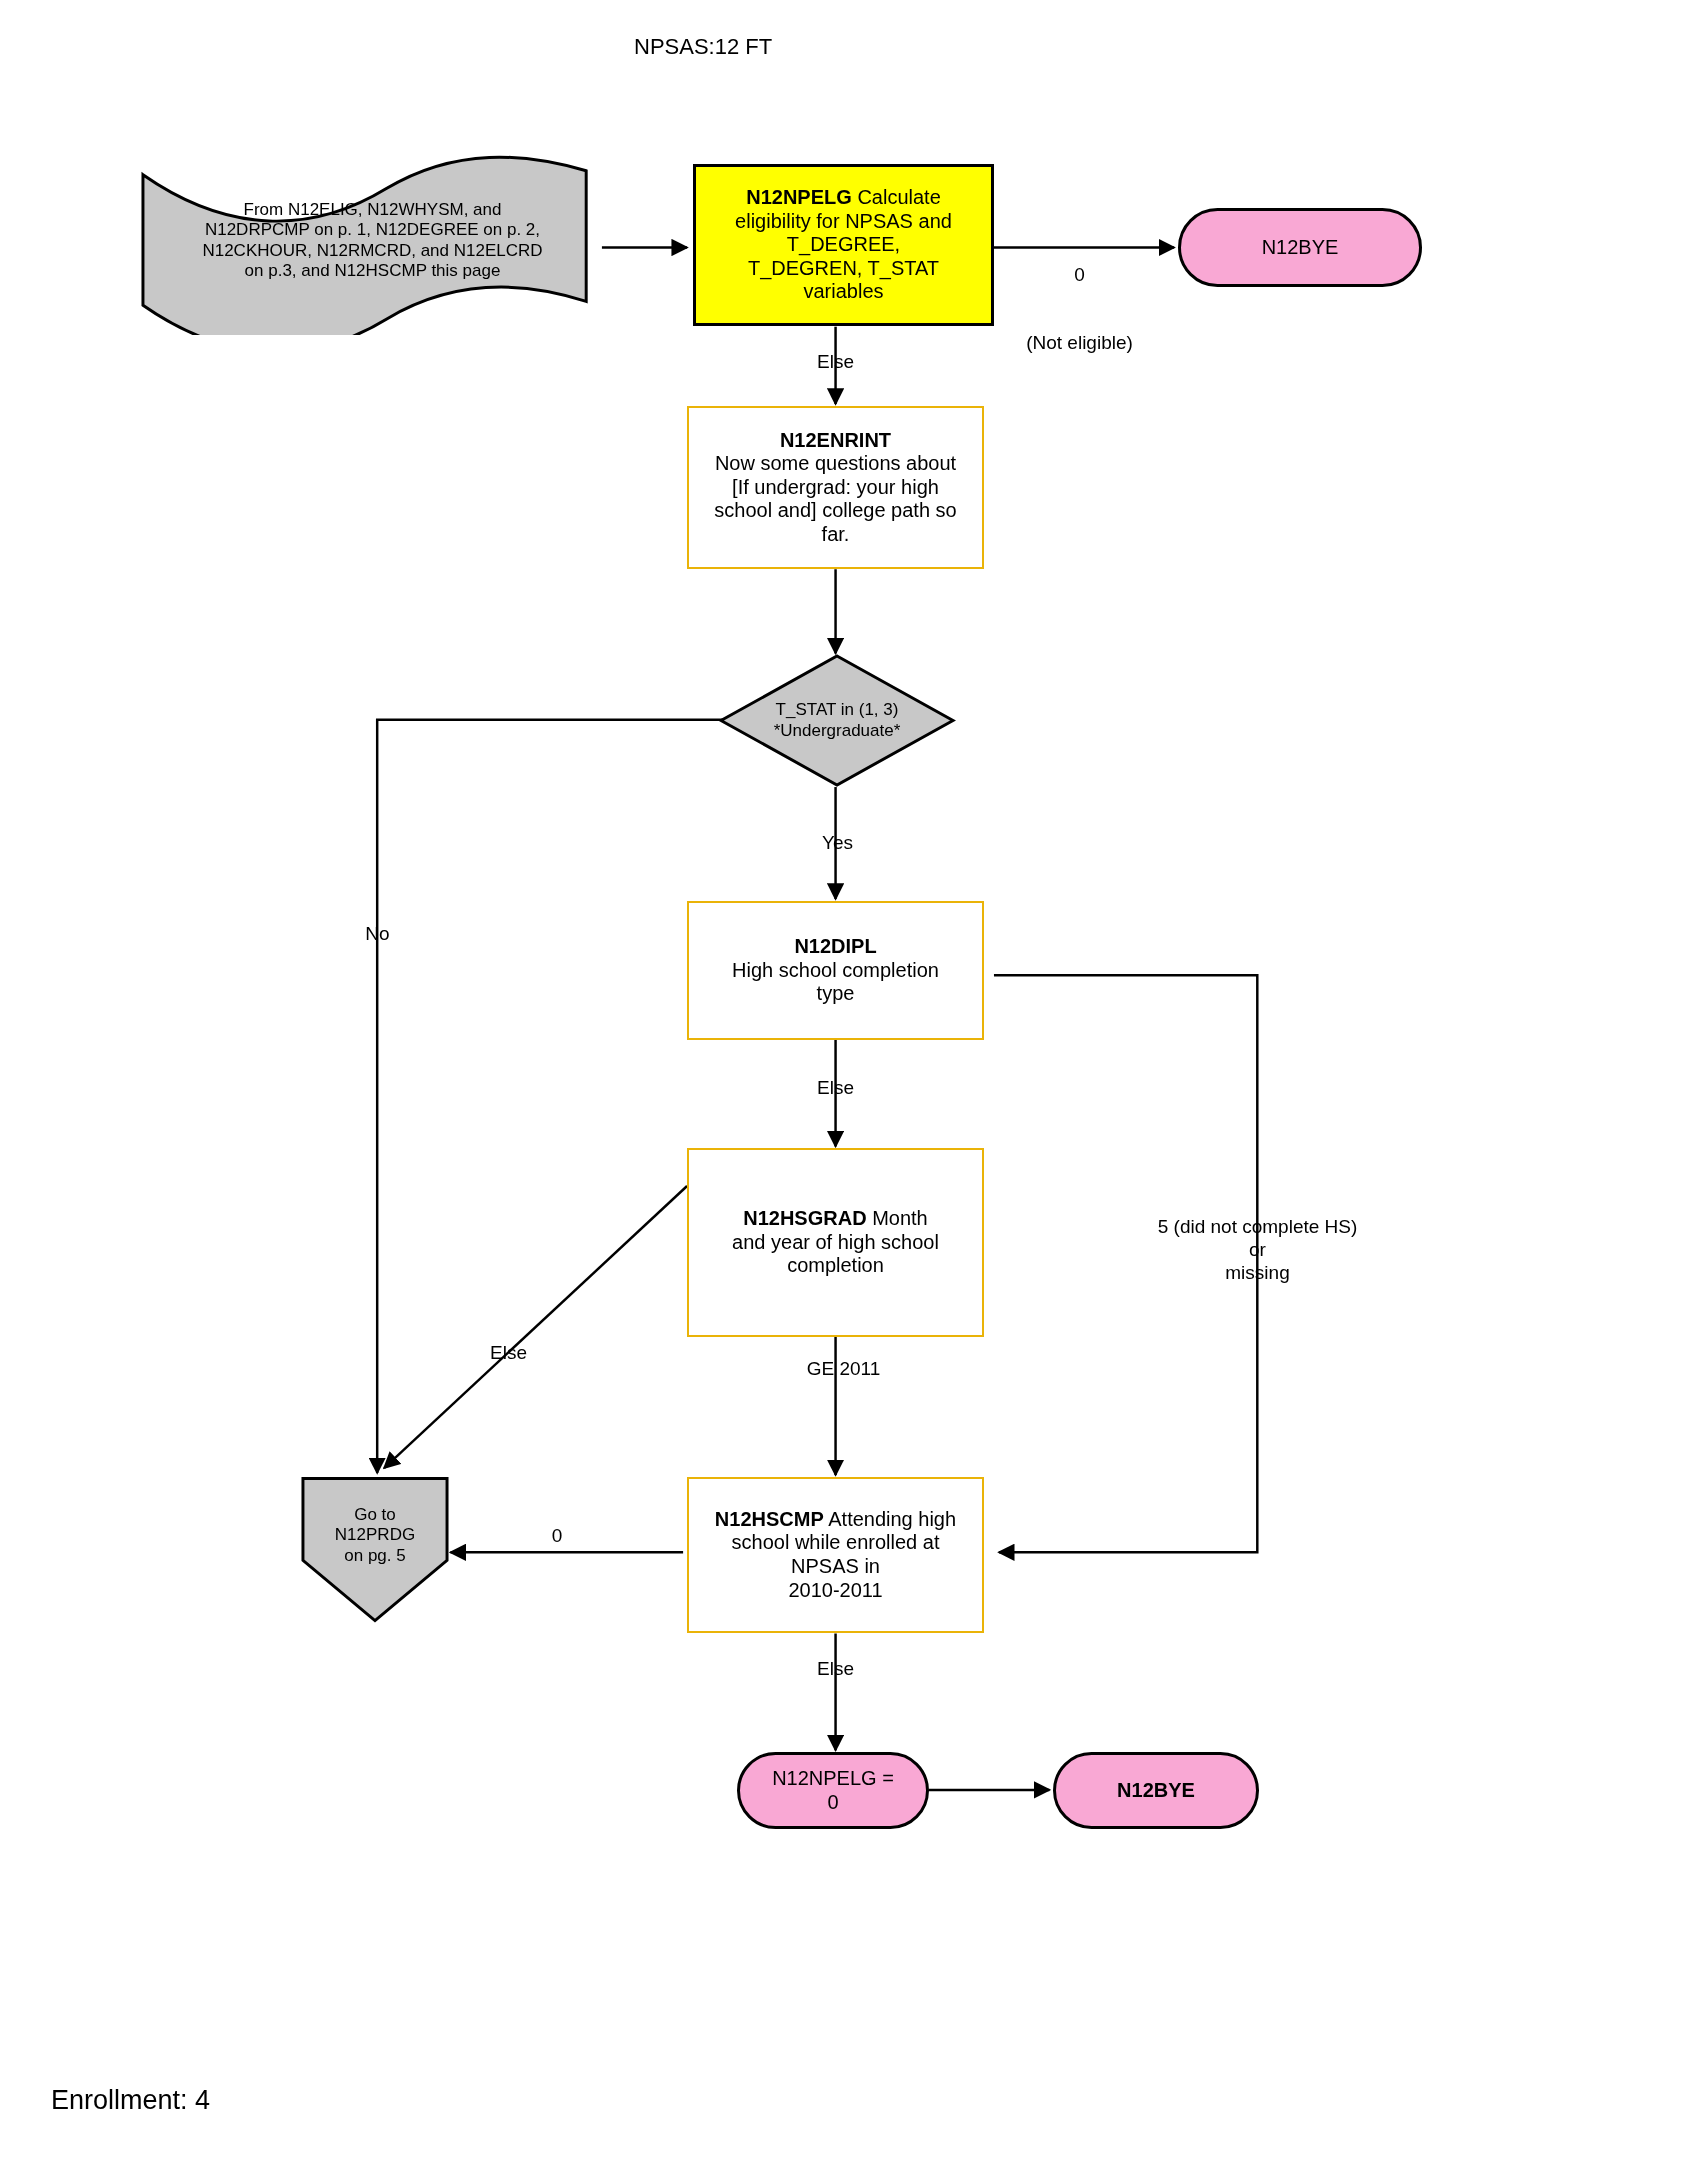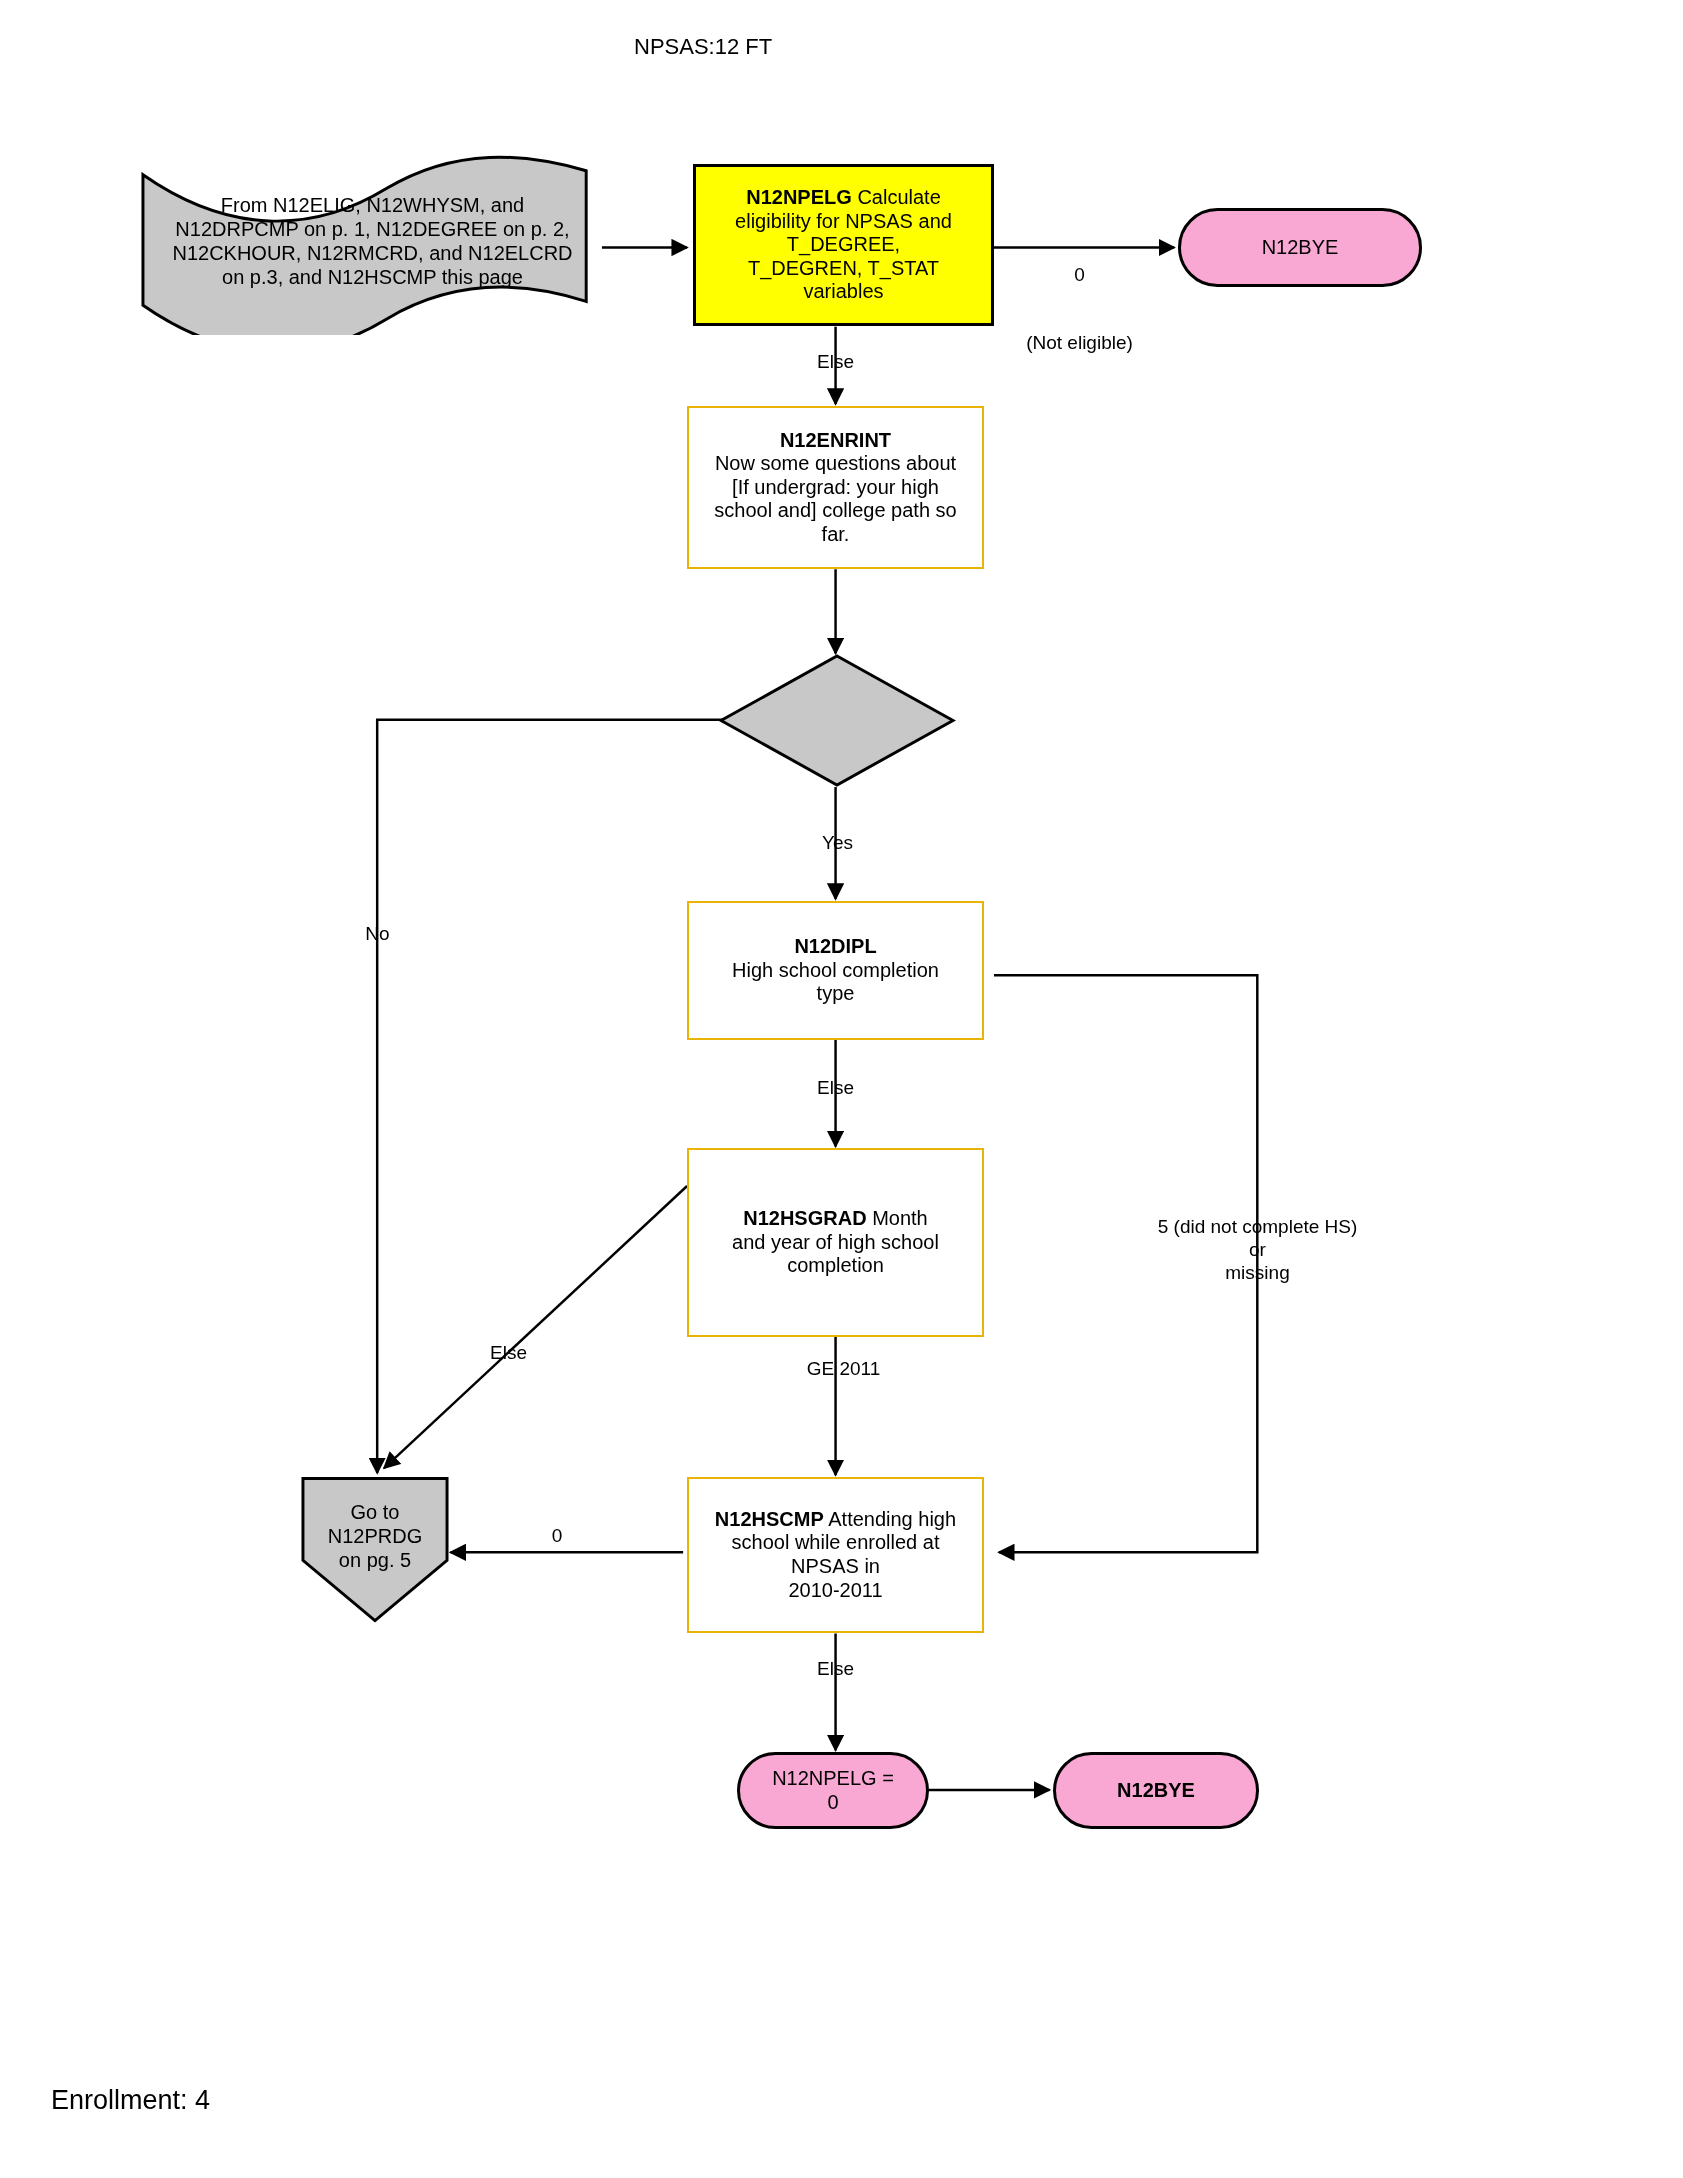--- a/index.html
+++ b/index.html
@@ -72,21 +72,21 @@
   .footer {
     position: absolute;
     font-size: 27px;
   }
   .shape-text {
     position: absolute;
     display: flex;
     align-items: center;
     justify-content: center;
     text-align: center;
-    font-size: 20px;
+    font-size: 17px;
     line-height: 1.2;
     pointer-events: none;
   }
   .svgwrap {
     position: absolute;
   }
   b { font-weight: bold; }
 </style>
 </head>
 <body>
@@ -178,20 +178,26 @@
       <div>school and] college path so</div>
       <div>far.</div>
     </div>
   </div>
 
   <div class="svgwrap" style="left:718px; top:653px;">
     <svg width="238" height="135" viewBox="0 0 240 136">
       <polygon points="120,3 237,68 120,133 3,68" fill="#c8c8c8" stroke="#000" stroke-width="3"></polygon>
     </svg>
   </div>
+  <div class="shape-text" style="left:718px; top:653px; width:238px; height:135px;">
+    <div>
+      <div>T_STAT in (1, 3)</div>
+      <div>*Undergraduate*</div>
+    </div>
+  </div>
 
   <div class="edge-label" style="left:798px; top:832px; width:79px;">Yes</div>
   <div class="edge-label" style="left:343px; top:923px; width:69px;">No</div>
 
   <div class="node process" style="left:687px; top:901px; width:297px; height:139px;">
     <div class="inner">
       <div><b>N12DIPL</b></div>
       <div>High school completion type</div>
     </div>
   </div>

